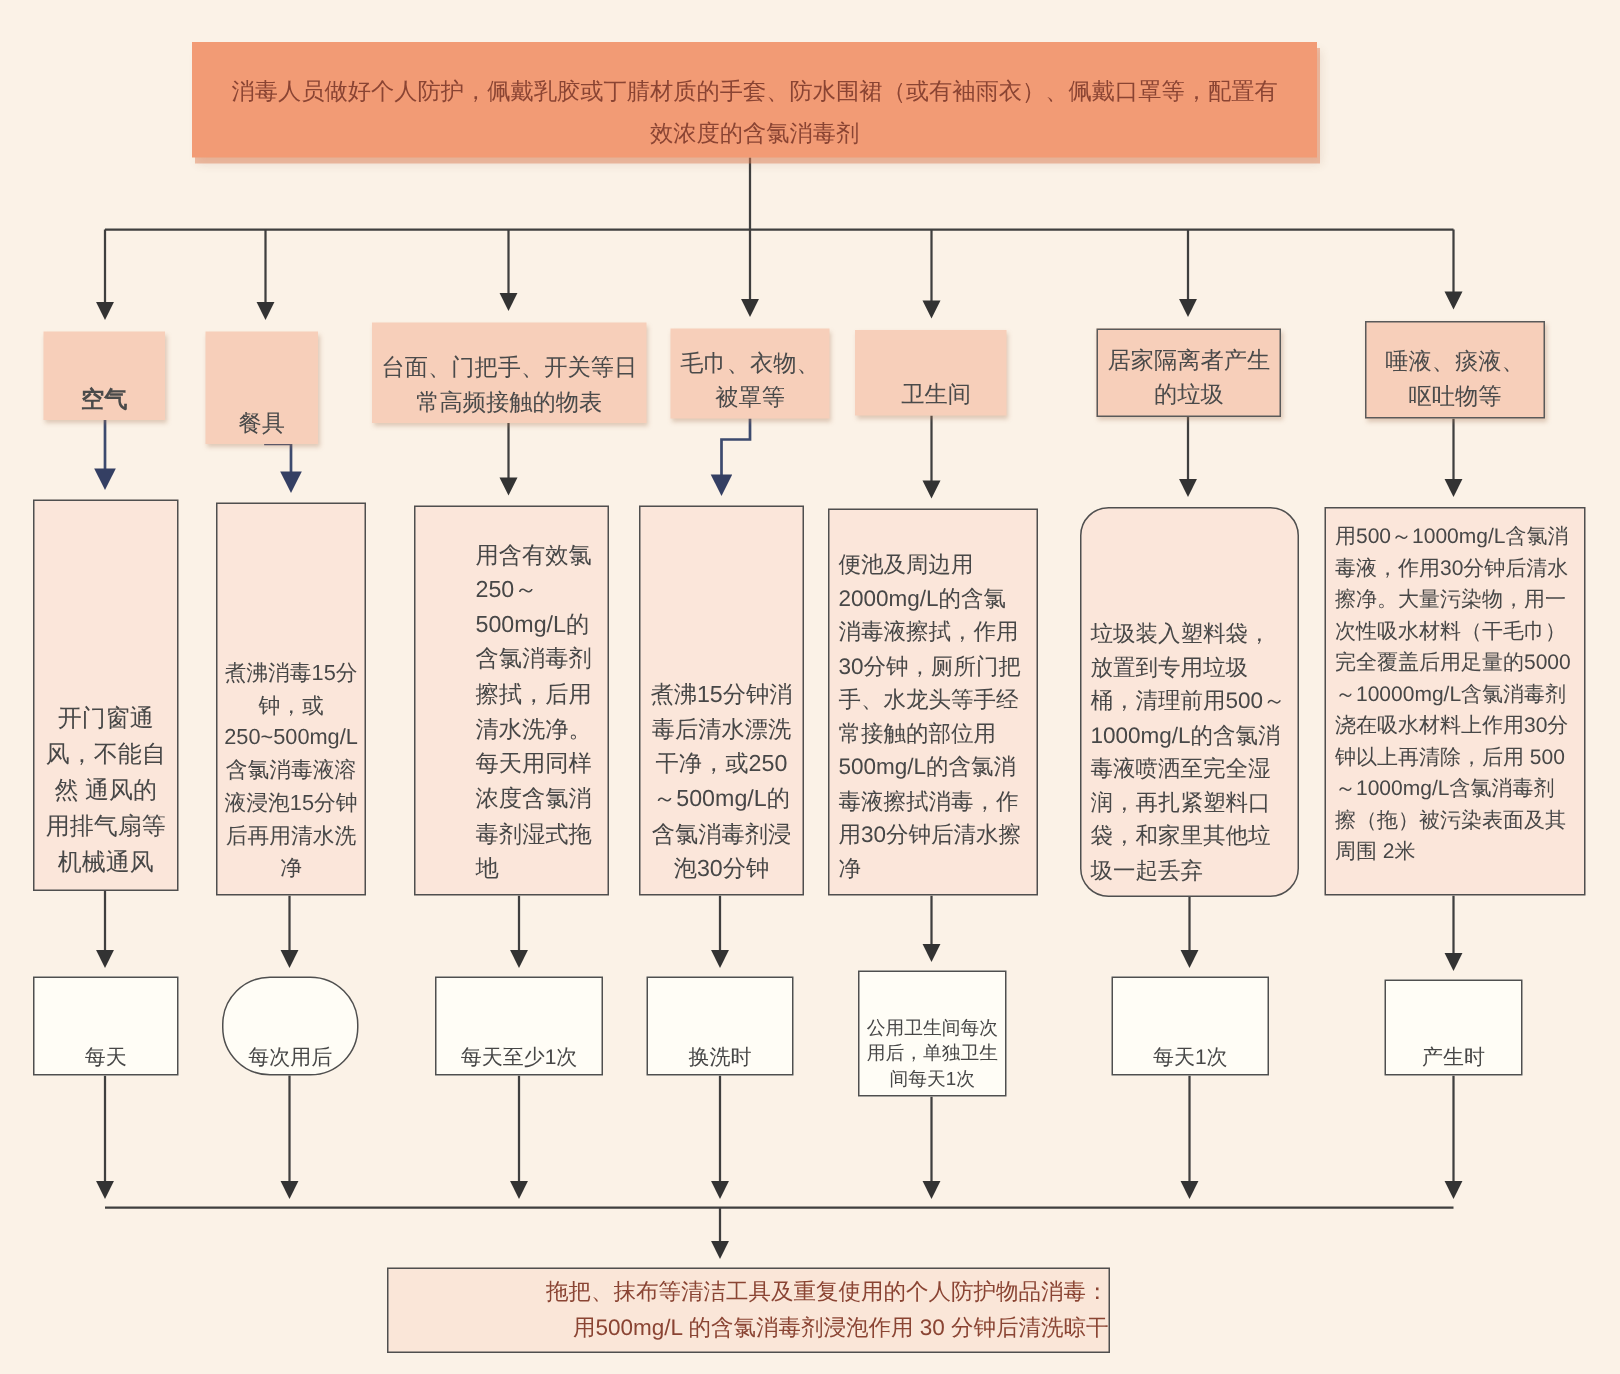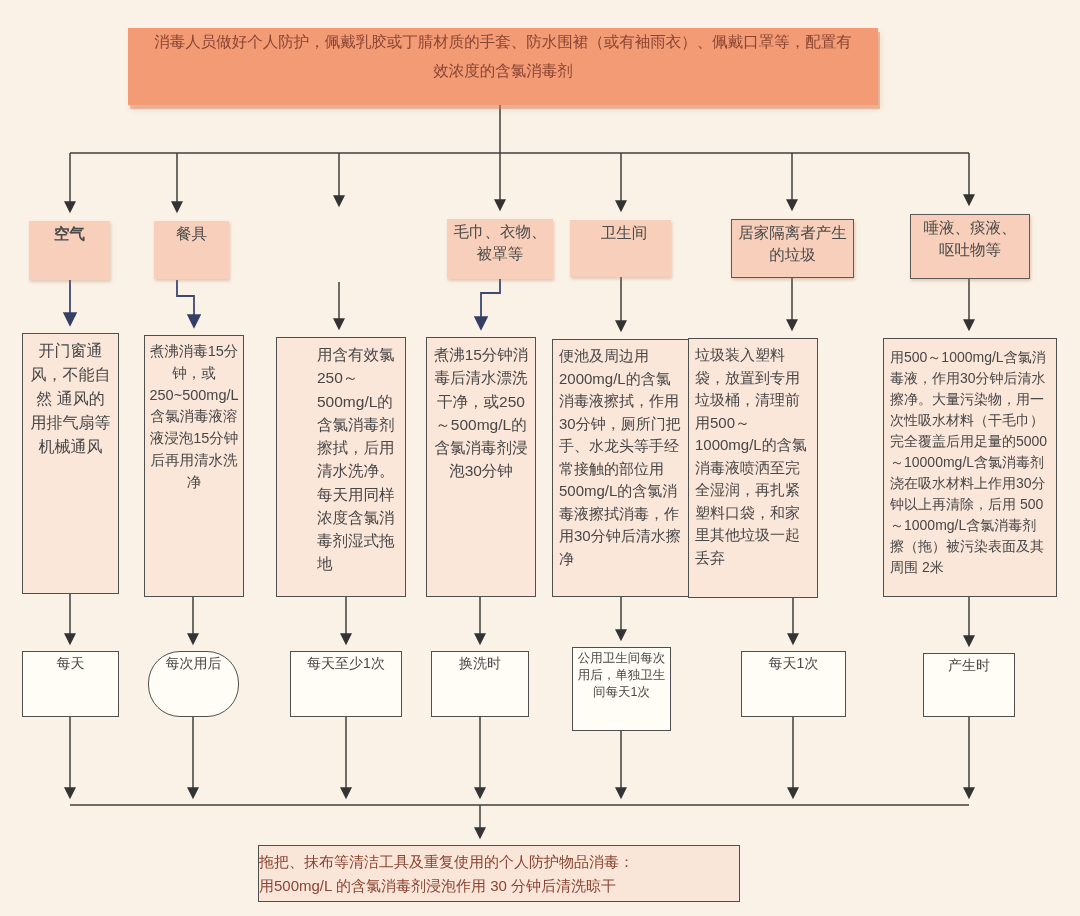--- a/index.html
+++ b/index.html
@@ -7,21 +7,21 @@
     font-family:"Liberation Sans","DejaVu Sans",sans-serif;
     background:var(--page-bg,#fbf2e7);
   }
   .canvas{
     position:relative;width:1080px;height:916px;overflow:hidden;
     background:var(--page-bg,#fbf2e7);
   }
   svg.connectors{position:absolute;left:0;top:0;z-index:1;}
   .box{
     position:absolute;box-sizing:border-box;z-index:2;
-    display:flex;align-items:flex-start;justify-content:center;
+    display:flex;align-items:flex-end;justify-content:center;
     color:var(--body-text,#474747);
   }
   .top-box{
     left:128px;top:28px;width:750px;height:77px;
     background:var(--top-fill,#f29b75);
     color:var(--top-text,#8a4433);
     font-size:15.5px;line-height:1.85;text-align:center;
     padding:0 24px;
     box-shadow:2px 4px 0 rgba(222,123,80,.45), 3px 5px 6px rgba(120,70,40,.12);
   }
@@ -50,33 +50,33 @@
     color:var(--bottom-text,#8a4433);
     font-size:15px;line-height:1.55;text-align:center;
     flex-direction:column;
   }
   .ta-center{text-align:center;}
   .ta-left{text-align:left;}
   .v-top{align-items:flex-start;padding-top:8px;}
 
   
   .c1h{left:29px;top:221px;width:81px;height:59px;font-weight:bold;}
-  .c2h{left:154px;top:221px;width:75px;height:58px;}
+  .c2h{left:137px;top:221px;width:75px;height:75px;font-family:Liberation Mono, monospace;}
   .c3h{left:248px;top:215px;width:183px;height:67px;}
   .c4h{left:447px;top:219px;width:106px;height:60px;}
   .c5h{left:570px;top:220px;width:101px;height:57px;padding-left:13px;}
   .c6h{left:731px;top:219px;width:123px;height:59px;}
   .c7h{left:910px;top:214px;width:120px;height:65px;}
   
   .c1m{left:22px; top:333px;width:97px; height:261px;font-size:16px;}
   .c2m{left:144px;top:335px;width:100px;height:262px;font-size:14.5px;}
   .c3m{left:276px;top:337px;width:130px;height:260px;font-size:15.5px;padding-left:40px;}
   .c4m{left:426px;top:337px;width:110px;height:260px;font-size:15.5px;}
   .c5m{left:552px;top:339px;width:140px;height:258px;font-size:15px;}
-  .c6m{left:688px;top:338px;width:130px;height:260px;font-size:15px;}
+  .c6m{left:720px;top:338px;width:146px;height:260px;font-size:15px;border-radius:19px;}
   .c7m{left:883px;top:338px;width:174px;height:259px;font-size:14px;}
   
   .c1f{left:22px; top:651px;width:97px; height:66px;}
   .c2f{left:148px;top:651px;width:91px; height:66px;border-radius:32px;}
   .c3f{left:290px;top:651px;width:112px;height:66px;}
   .c4f{left:431px;top:651px;width:98px; height:66px;}
   .c5f{left:572px;top:647px;width:99px; height:84px;font-size:12.5px;}
   .c6f{left:741px;top:651px;width:105px;height:66px;}
   .c7f{left:923px;top:653px;width:92px; height:64px;}
 </style>
@@ -151,20 +151,23 @@
   <div class="box header c2h">
     <span>餐具</span>
   </div>
   <div class="box method ta-center c2m">
     <span>煮沸消毒15分钟，或250~500mg/L含氯消毒液溶液浸泡15分钟后再用清水洗净</span>
   </div>
   <div class="box freq c2f">
     <span>每次用后</span>
   </div>
 
+  <div class="box header c3h">
+    <span>台面、门把手、开关等日常高频接触的物表</span>
+  </div>
   <div class="box method ta-left c3m">
     <span>用含有效氯250～500mg/L的含氯消毒剂擦拭，后用清水洗净。每天用同样浓度含氯消毒剂湿式拖地</span>
   </div>
   <div class="box freq c3f">
     <span>每天至少1次</span>
   </div>
 
   <div class="box header c4h">
     <span>毛巾、衣物、被罩等</span>
   </div>

